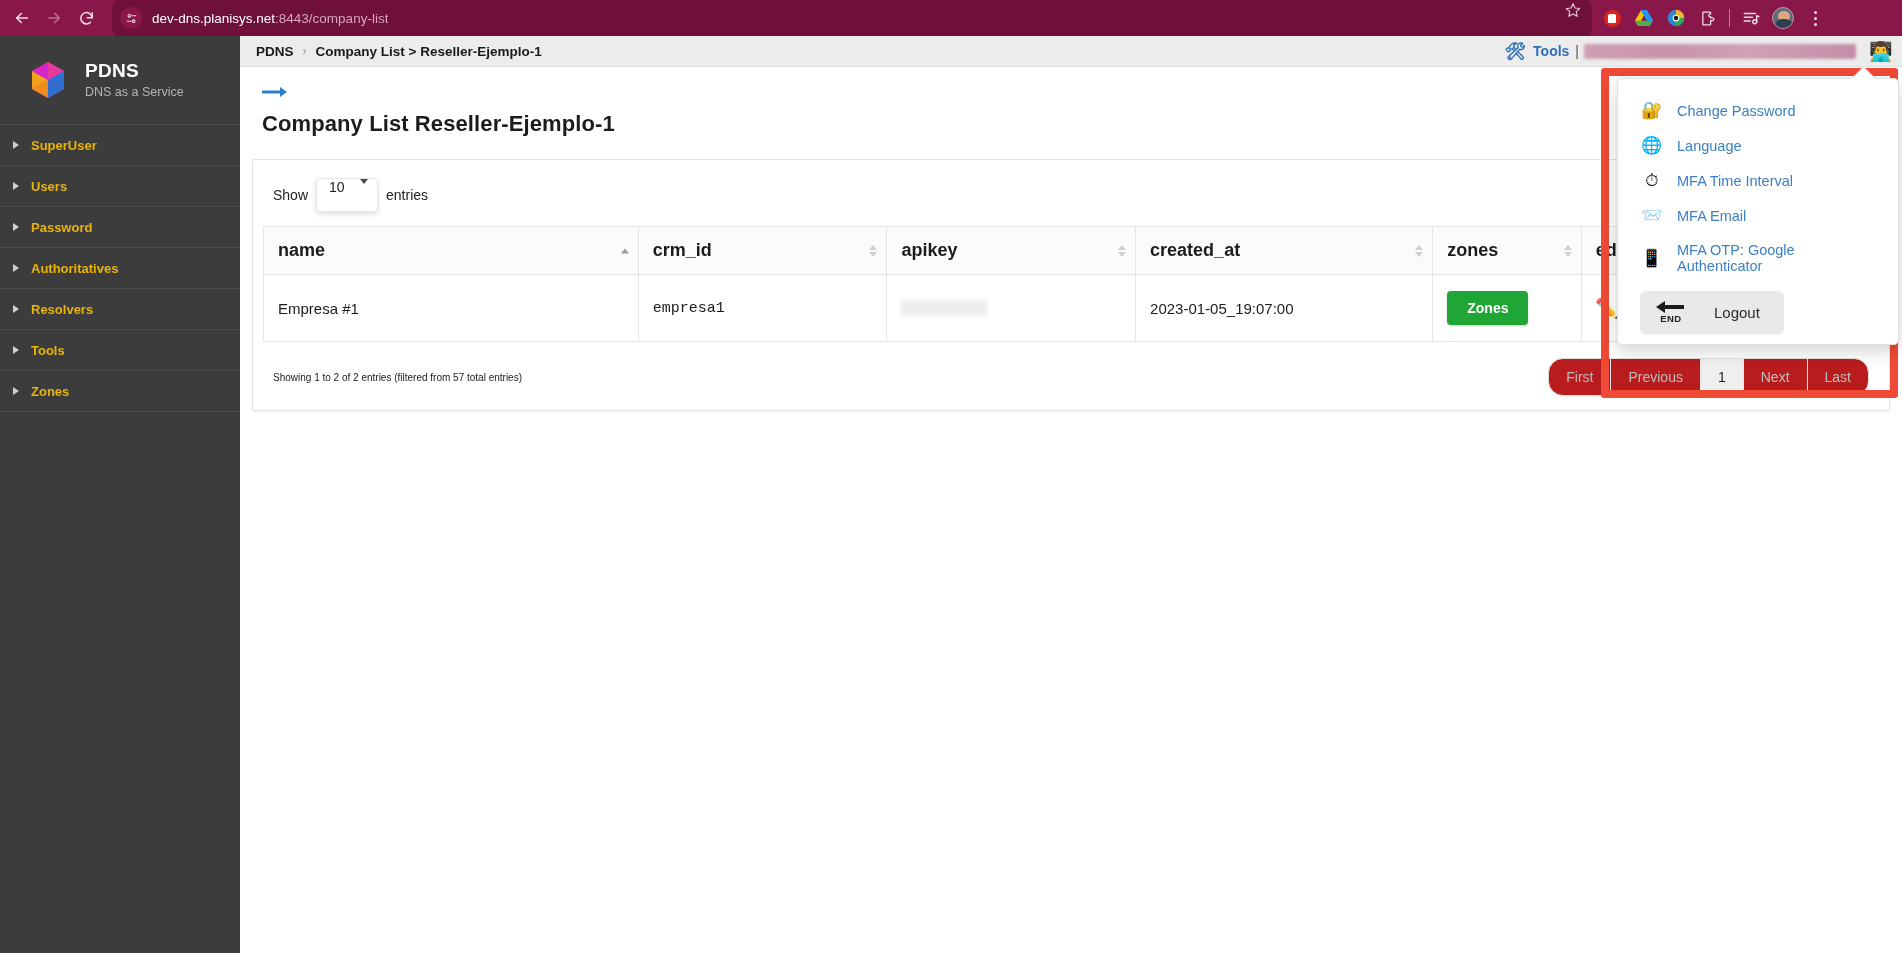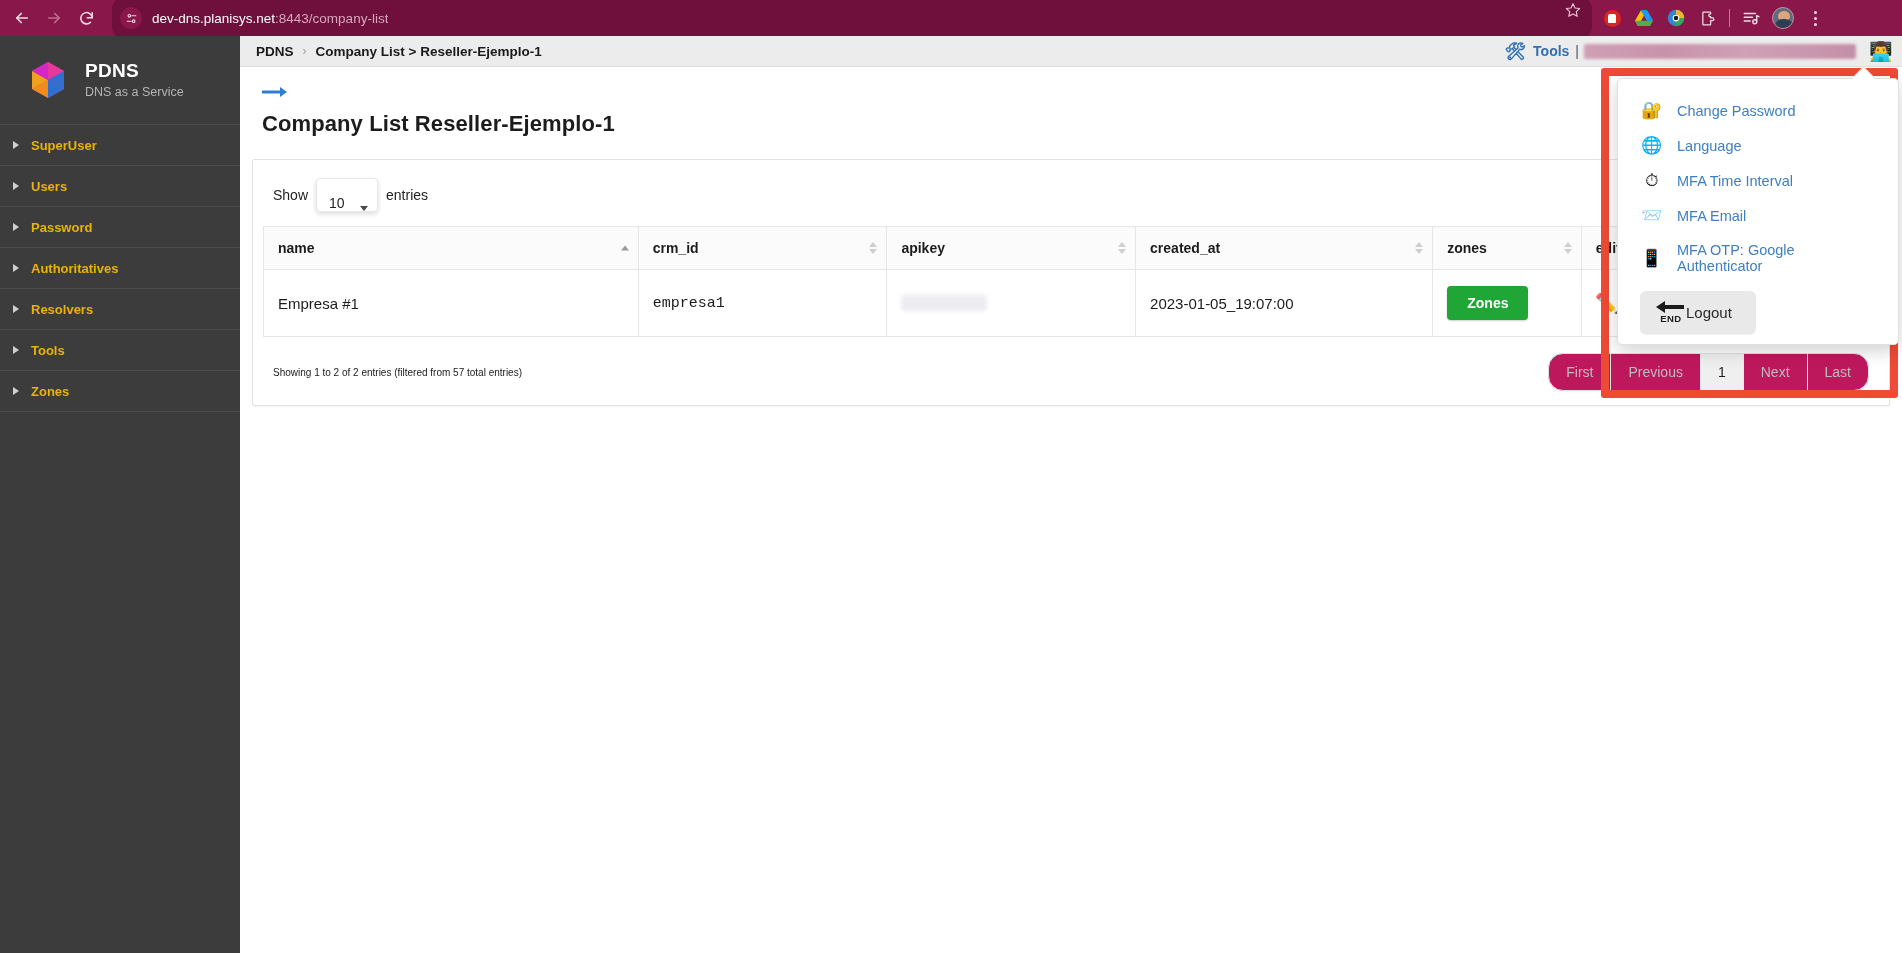--- a/index.html
+++ b/index.html
@@ -190,42 +190,42 @@
     font-size: 14px; color: #222;
     padding: 6px 0 0 10px;
   }
   .length-select {
     margin: 0 8px;
     min-width: 62px; height: 34px;
     background: #ffffff;
     border: 1px solid #e8e8e8;
     border-radius: 4px;
     box-shadow: 0 2px 5px rgba(0,0,0,.14);
-    display: flex; align-items: flex-end; justify-content: space-between;
+    display: flex; align-items: flex-start; justify-content: space-between;
     padding: 0 9px 0 12px;
     font-size: 14px; color: #222;
     cursor: pointer;
   }
   .dd-caret {
     width: 0; height: 0;
     border-top: 5px solid #4a4a4a;
     border-left: 4.5px solid transparent;
     border-right: 4.5px solid transparent;
     margin-left: 10px;
   }
 
   table.dt {
     width: 100%; border-collapse: collapse;
     margin-top: 14px;
     table-layout: fixed;
   }
   table.dt th {
     background: #fbfbfb;
     border: 1px solid #e6e6e6;
-    font-size: 14px; font-weight: bold; color: #1c1c1c;
+    font-size: 18px; font-weight: bold; color: #1c1c1c;
     text-align: left;
     padding: 13px 22px 13px 14px;
     position: relative;
     cursor: pointer;
     white-space: nowrap;
     overflow: hidden;
   }
   .sort-ind {
     position: absolute; right: 9px; top: 50%;
     transform: translateY(-50%);
@@ -270,21 +270,21 @@
     display: flex; align-items: center;
     margin-top: 16px; padding: 0 10px;
   }
   .dt-info { font-size: 10px; color: #222; }
   .pager {
     margin-left: auto;
     display: flex;
     border: 1px solid #e0e0e0;
     border-radius: 15px;
     overflow: hidden;
-    background: #be185d;
+    background: #b91c1c;
     box-shadow: 0 1px 2px rgba(0,0,0,.06);
   }
   .pg {
     padding: 10px 17px;
     font-size: 14px; color: #bdbdbd;
     border-right: 1px solid #e8e8e8;
     cursor: default;
     min-width: 42px; text-align: center;
   }
   .pg:last-child { border-right: none; }
@@ -335,21 +335,21 @@
   .logout-btn {
     display: inline-flex; align-items: center;
     background: #e9e9e9;
     border-radius: 6px;
     padding: 10px 24px 10px 16px;
     cursor: pointer;
     box-shadow: 0 1px 1px rgba(0,0,0,.06);
   }
   .end-ico {
     display: flex; flex-direction: column; align-items: center;
-    margin-right: 0;
+    margin-right: 28px;
   }
   .end-ico .lbl { font-size: 9.5px; font-weight: bold; color: #1c1c1c; letter-spacing: .4px; }
   .logout-label { font-size: 15px; color: #2b2b2b; }
 </style>
 </head>
 <body>
 
 <div class="browser-bar">
   <div class="nav-btns">
     <div class="nav-btn">

